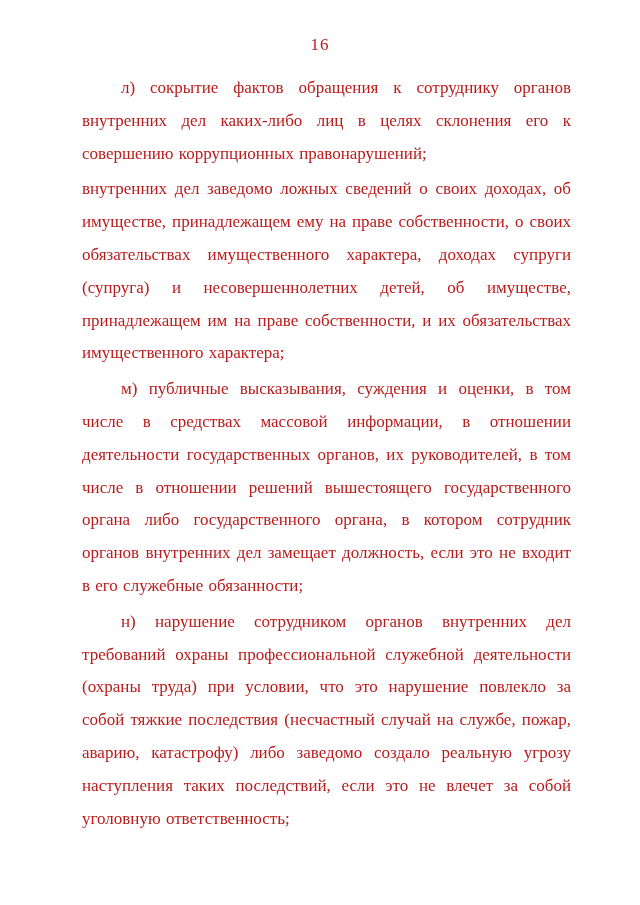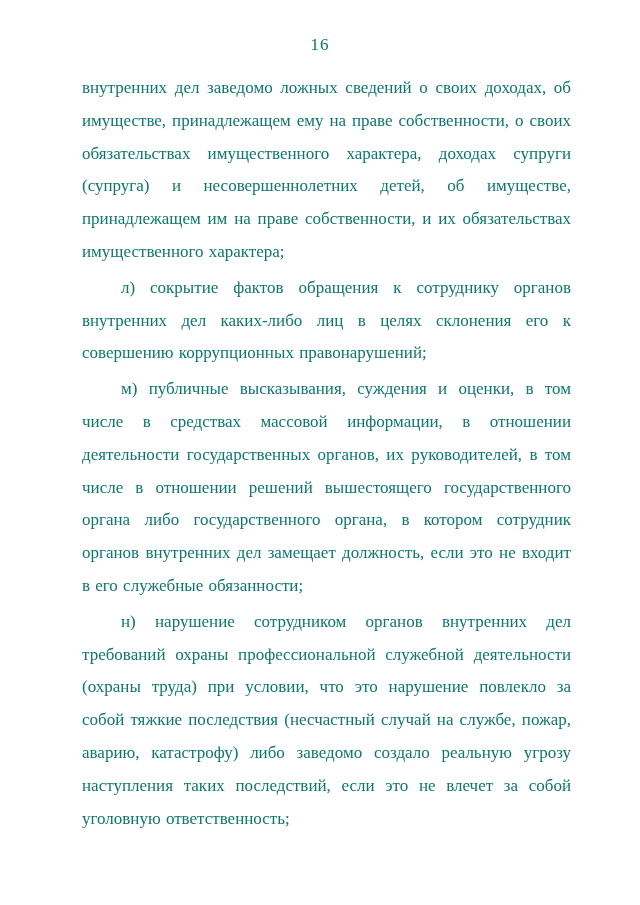--- a/index.html
+++ b/index.html
@@ -5,21 +5,21 @@
   html, body {
     margin: 0;
     padding: 0;
     background: #ffffff;
   }
   .page {
     position: relative;
     width: 640px;
     height: 905px;
     background: #ffffff;
-    color: #0f766e;
+    color: #b91c1c;
     font-family: "Liberation Serif", serif;
     overflow: hidden;
   }
   .page-number {
     position: absolute;
     top: 35px;
     left: 0;
     width: 100%;
     text-align: center;
     font-size: 17px;
@@ -47,18 +47,18 @@
   .para.justify-last {
     text-align-last: justify;
   }
 </style>
 </head>
 <body>
 
 <div class="page">
   <div class="page-number">16</div>
   <div class="content">
+      <p class="para indent">л) сокрытие фактов обращения к сотруднику органов внутренних дел каких-либо лиц в целях склонения его к совершению коррупционных правонарушений;</p>
       <p class="para">внутренних дел заведомо ложных сведений о своих доходах, об имуществе, принадлежащем ему на праве собственности, о своих обязательствах имущественного характера, доходах супруги (супруга) и несовершеннолетних детей, об имуществе, принадлежащем им на праве собственности, и их обязательствах имущественного характера;</p>
-      <p class="para indent">л) сокрытие фактов обращения к сотруднику органов внутренних дел каких-либо лиц в целях склонения его к совершению коррупционных правонарушений;</p>
       <p class="para indent">м) публичные высказывания, суждения и оценки, в том числе в средствах массовой информации, в отношении деятельности государственных органов, их руководителей, в том числе в отношении решений вышестоящего государственного органа либо государственного органа, в котором сотрудник органов внутренних дел замещает должность, если это не входит в его служебные обязанности;</p>
       <p class="para indent">н) нарушение сотрудником органов внутренних дел требований охраны профессиональной служебной деятельности (охраны труда) при условии, что это нарушение повлекло за собой тяжкие последствия (несчастный случай на службе, пожар, аварию, катастрофу) либо заведомо создало реальную угрозу наступления таких последствий, если это не влечет за собой уголовную ответственность;</p>
     </div>
 </div>
 
 </body></html>

